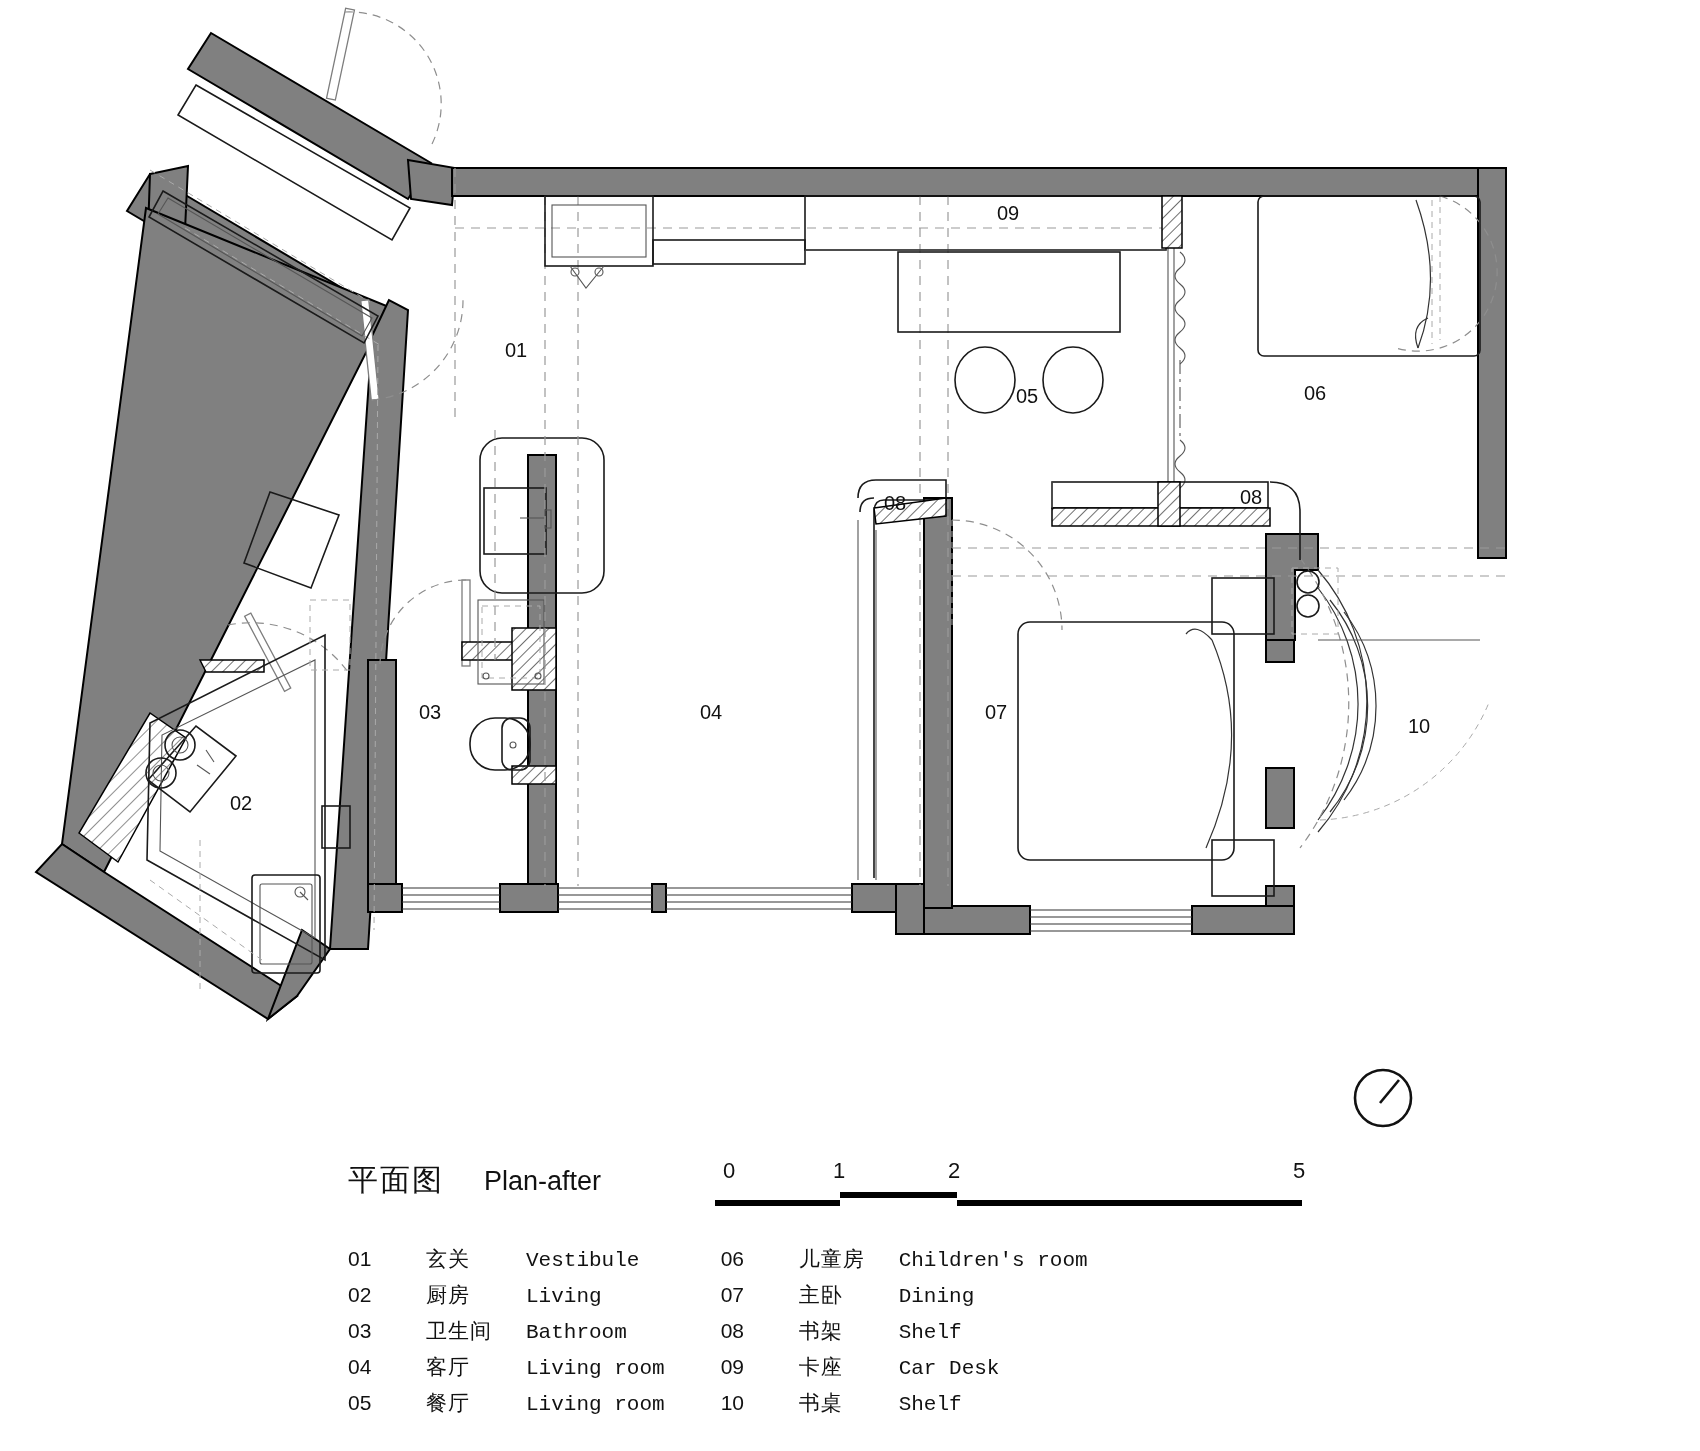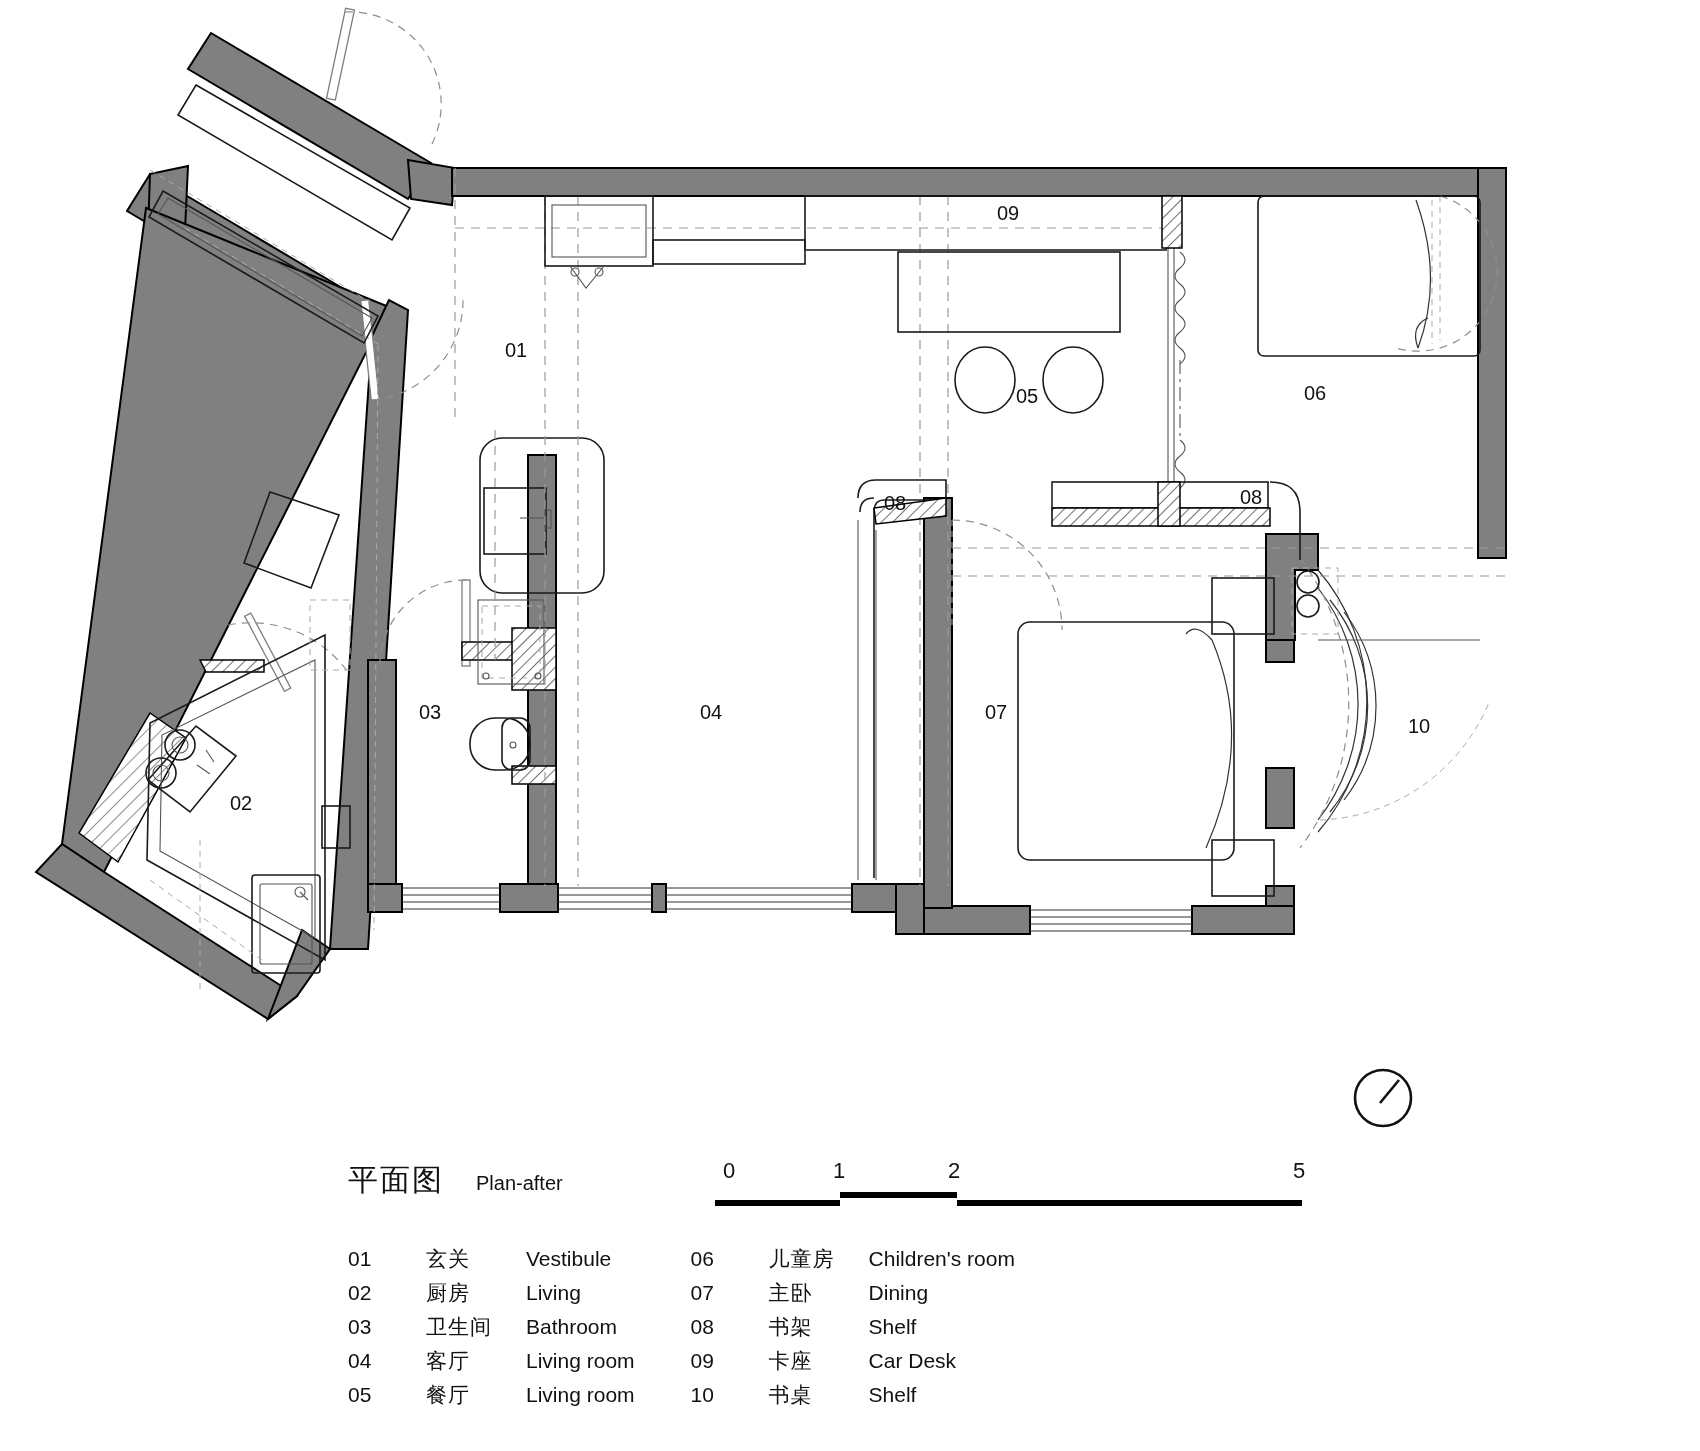--- a/index.html
+++ b/index.html
@@ -10,33 +10,33 @@
   .furn{fill:none;stroke:#1a1a1a;stroke-width:1.6;}
   .furn-l{fill:none;stroke:#555;stroke-width:1.1;}
   .dash{fill:none;stroke:#9a9a9a;stroke-width:1.2;stroke-dasharray:9 7;}
   .dash-f{fill:none;stroke:#aaa;stroke-width:1;stroke-dasharray:6 5;}
   .swing{fill:none;stroke:#8e8e8e;stroke-width:1.2;stroke-dasharray:8 6;}
   .arc{fill:none;stroke:#333;stroke-width:1.2;}
   .leafline{fill:#fff;stroke:#7d7d7d;stroke-width:1.3;}
   .roomnum{font-family:"Liberation Sans","DejaVu Sans",sans-serif;font-size:20px;fill:#111;}
   .winline{stroke:#333;stroke-width:1.1;fill:none;}
   .hatchbox{stroke:#000;stroke-width:1.5;}
-  #titlewrap{position:absolute;left:348px;top:1160px;display:flex;align-items:baseline;gap:32px;}
+  #titlewrap{position:absolute;left:348px;top:1160px;display:flex;align-items:baseline;gap:40px;}
   #title-cn{font-size:30px;letter-spacing:2px;color:#111;}
-  #title-en{font-size:20px;color:#111;}
+  #title-en{font-size:27px;color:#111;}
   #scalewrap{position:absolute;left:705px;top:1158px;width:620px;height:60px;}
   .sc-num{position:absolute;font-size:22px;color:#111;top:0;}
   .sc-bar{position:absolute;background:#000;height:6px;}
   #northwrap{position:absolute;left:1348px;top:1063px;width:70px;height:70px;}
   #legendwrap{position:absolute;left:348px;top:1244px;display:flex;gap:56px;}
   .legcol{display:flex;flex-direction:column;gap:4px;}
   .legrow{display:flex;align-items:baseline;font-size:21px;color:#111;line-height:30px;}
   .lg-num{width:42px;}
   .lg-cn{width:100px;letter-spacing:1px;margin-left:36px;}
-  .lg-en{white-space:nowrap;}
+  .lg-en{white-space:nowrap;font-family:Liberation Mono, monospace;}
 </style>
 </head>
 <body>
 
 <div id="stage">
 
   <svg id="plan" viewBox="0 0 1700 1451">
     <defs>
       <pattern id="hatch45" width="8" height="8" patternTransform="rotate(45)" patternUnits="userSpaceOnUse">
         <rect width="8" height="8" fill="#fff"></rect>

